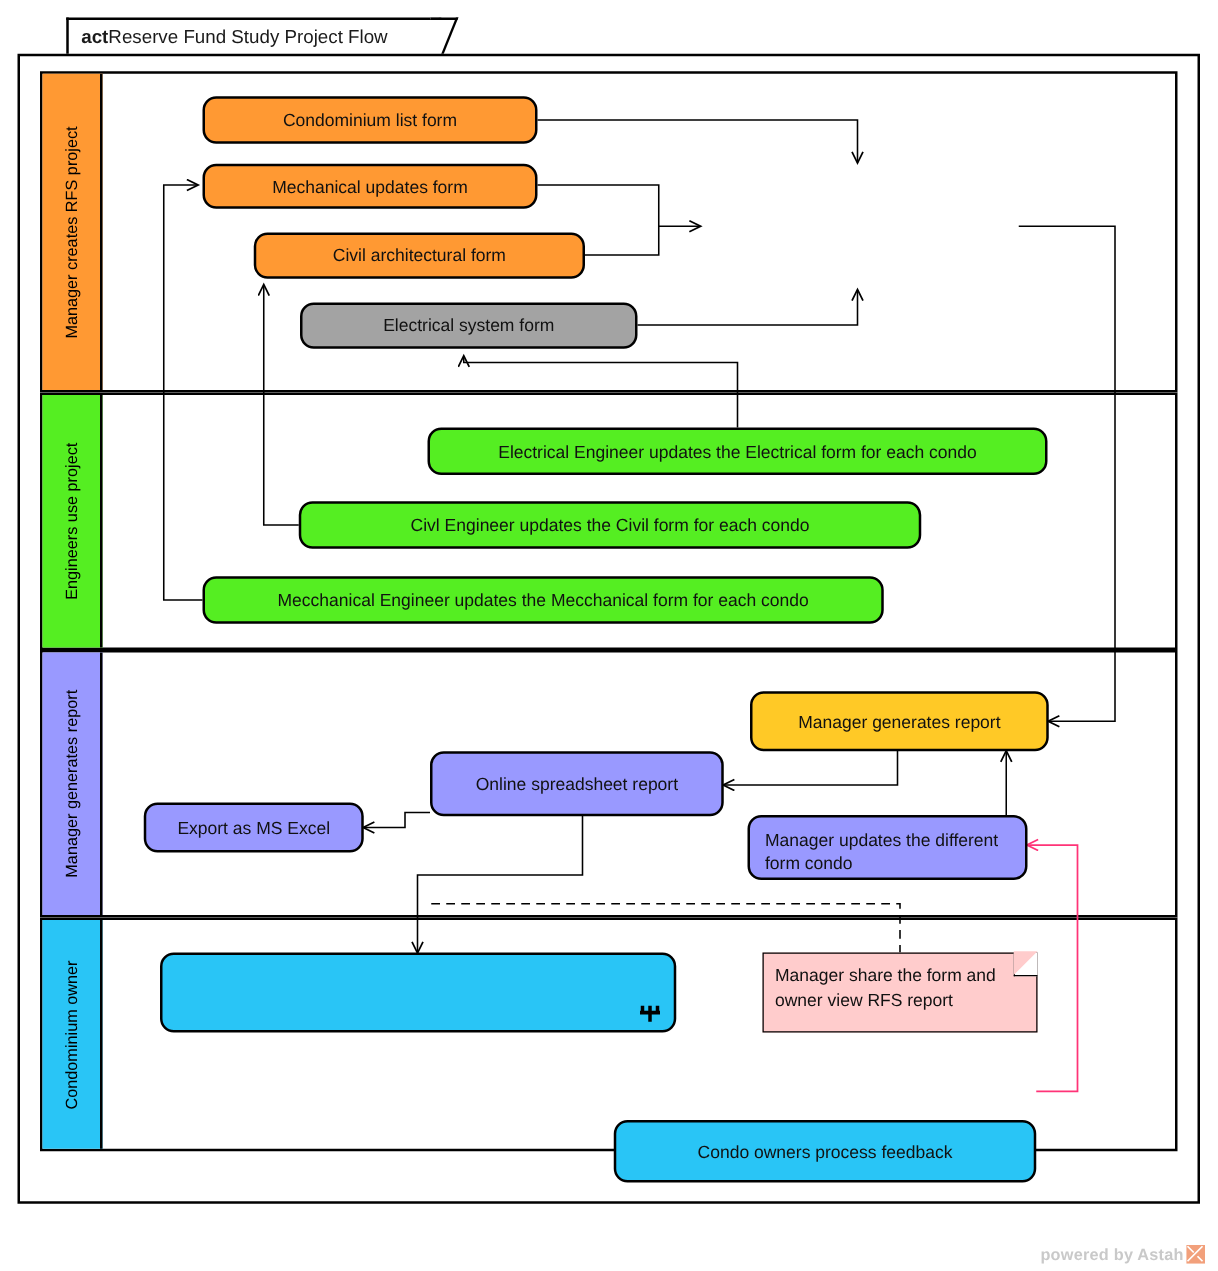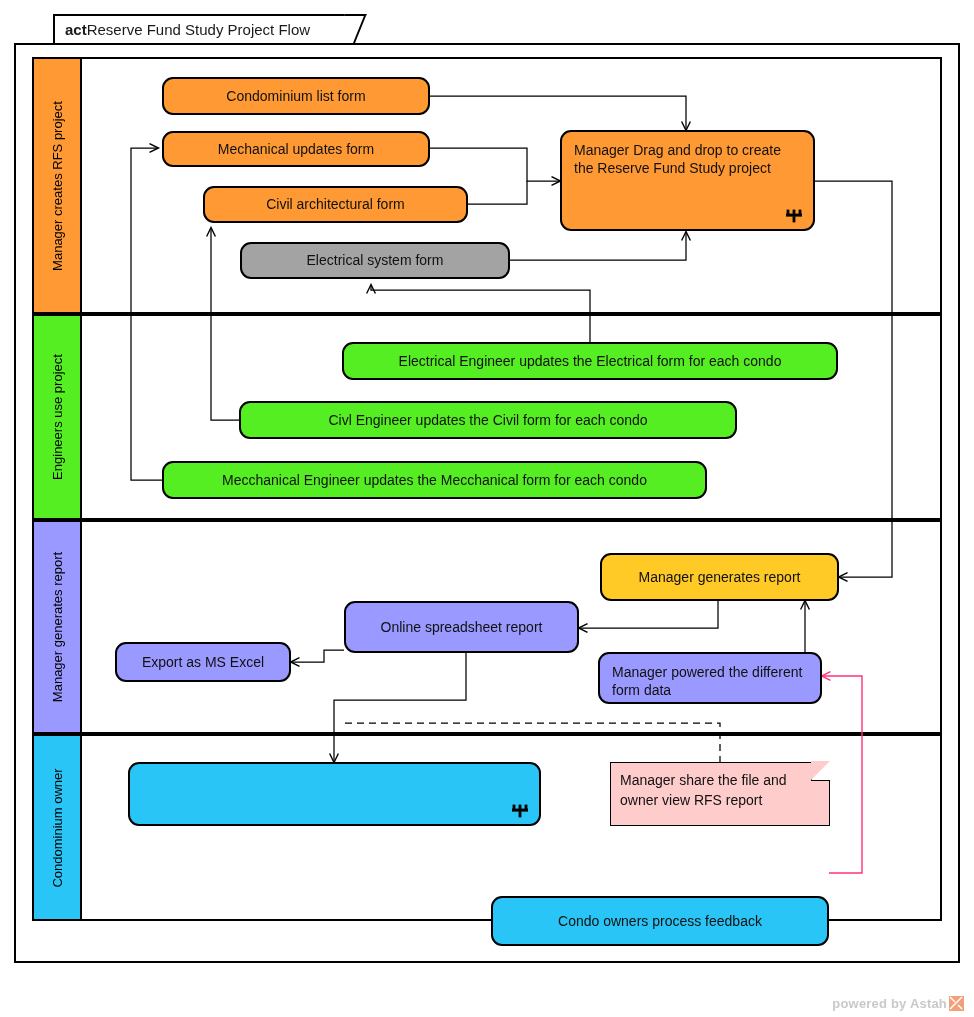--- a/index.html
+++ b/index.html
@@ -184,30 +184,20 @@
   </div>
 
   <div class="node center" style="left:203px;top:186px;width:265px;height:37px;background:#FF9933;">
     <span class="txt">Civil architectural form</span>
   </div>
 
   <div class="node center" style="left:240px;top:242px;width:270px;height:37px;background:#a3a3a3;">
     <span class="txt">Electrical system form</span>
   </div>
 
-  <div class="node left multiline" style="left:560px;top:130px;width:255px;height:101px;background:#FF9933;">
-    <span class="txt">Manager Drag and drop to create the Reserve Fund Study project</span>
-    <svg class="rake" viewBox="0 0 18 14" xmlns="http://www.w3.org/2000/svg">
-      <rect x="1" y="4.6" width="16" height="3" fill="#000"></rect>
-      <rect x="1.6" y="0.6" width="2.8" height="4.4" fill="#000"></rect>
-      <rect x="7.6" y="0.6" width="2.8" height="4.4" fill="#000"></rect>
-      <rect x="13.6" y="0.6" width="2.8" height="4.4" fill="#000"></rect>
-      <rect x="7.6" y="7.2" width="2.8" height="6.2" fill="#000"></rect>
-    </svg>
-  </div>
 
   <div class="node center" style="left:342px;top:342px;width:496px;height:38px;background:#55EE22;">
     <span class="txt">Electrical Engineer updates the Electrical form for each condo</span>
   </div>
 
   <div class="node center" style="left:239px;top:401px;width:498px;height:38px;background:#55EE22;">
     <span class="txt">Civl Engineer updates the Civil form for each condo</span>
   </div>
 
   <div class="node center" style="left:162px;top:461px;width:545px;height:38px;background:#55EE22;">
@@ -220,40 +210,40 @@
 
   <div class="node center" style="left:344px;top:601px;width:235px;height:52px;background:#9999FF;">
     <span class="txt">Online spreadsheet report</span>
   </div>
 
   <div class="node center" style="left:115px;top:642px;width:176px;height:40px;background:#9999FF;">
     <span class="txt">Export as MS Excel</span>
   </div>
 
   <div class="node left multiline" style="left:598px;top:652px;width:224px;height:52px;background:#9999FF;">
-    <span class="txt">Manager powered the different form data</span>
+    <span class="txt">Manager updates the different form condo</span>
   </div>
 
   <div class="node center" style="left:128px;top:762px;width:413px;height:64px;background:#29C5F6;">
     <svg class="rake" viewBox="0 0 18 14" xmlns="http://www.w3.org/2000/svg">
       <rect x="1" y="4.6" width="16" height="3" fill="#000"></rect>
       <rect x="1.6" y="0.6" width="2.8" height="4.4" fill="#000"></rect>
       <rect x="7.6" y="0.6" width="2.8" height="4.4" fill="#000"></rect>
       <rect x="13.6" y="0.6" width="2.8" height="4.4" fill="#000"></rect>
       <rect x="7.6" y="7.2" width="2.8" height="6.2" fill="#000"></rect>
     </svg>
   </div>
 
   <div class="node center" style="left:491px;top:848px;width:338px;height:50px;background:#29C5F6;margin-top:48px;">
     <span class="txt">Condo owners process feedback</span>
   </div>
 
   <div class="note" style="left:610px;top:762px;width:220px;height:64px;">
     <div class="fold"></div>
-    <span class="txt">Manager share the file and owner view RFS report</span>
+    <span class="txt">Manager share the form and owner view RFS report</span>
   </div>
 
   <div class="watermark">
     <span>powered by Astah</span>
     <svg class="wm-logo" viewBox="0 0 15 15" xmlns="http://www.w3.org/2000/svg">
       <rect x="0" y="0" width="15" height="15" fill="#F2A07B"></rect>
       <path d="M1 13 L13 1" stroke="#fff" stroke-width="1.4"></path>
       <path d="M1 1 L6 6" stroke="#fff" stroke-width="1.4"></path>
       <path d="M9 9 L13 13" stroke="#fff" stroke-width="1.4"></path>
     </svg>

